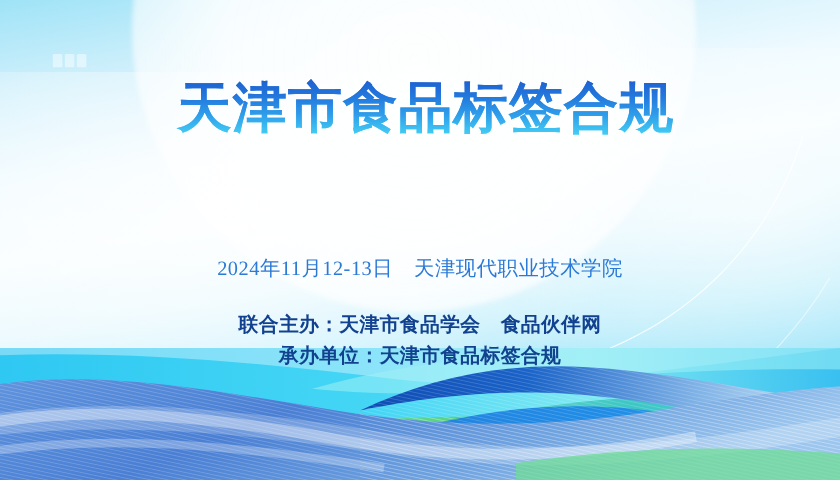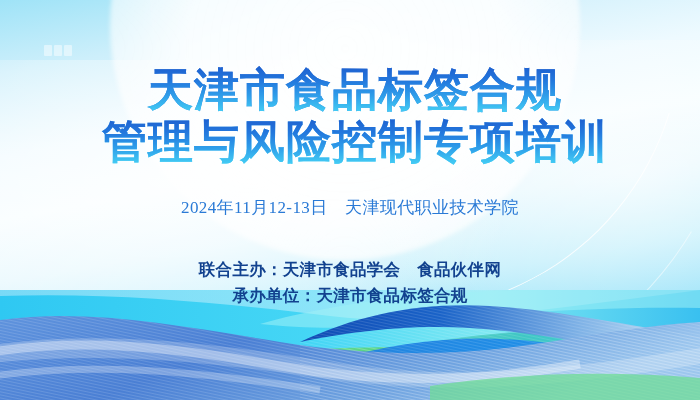--- a/index.html
+++ b/index.html
@@ -181,34 +181,34 @@
     -webkit-background-clip: text;
     background-clip: text;
     color: transparent;
     -webkit-text-fill-color: transparent;
   }
 
   .date-line {
     position: absolute;
     left: 0;
     right: 0;
-    top: 196px;
+    top: 212px;
     font-family: "Liberation Serif", "DejaVu Serif", serif;
     font-size: 17px;
     letter-spacing: 0.4px;
     color: #2a7ad6;
     white-space: nowrap;
   }
 
   .org-block {
     position: absolute;
     left: 0;
     right: 0;
     top: 258px;
-    font-family: Liberation Mono, monospace;
+    font-family: Liberation Serif, serif;
     font-weight: 700;
     font-size: 16.5px;
     line-height: 26px;
     letter-spacing: 0.3px;
     color: #12428f;
     white-space: nowrap;
   }
   .org-block .oline { display: block; }
 </style>
 </head>
@@ -328,21 +328,20 @@
       <rect x="0" y="0" width="700" height="110" fill="url(#hatch)" opacity="0.9"></rect>
     </g>
 
     <path d="M430,96 C510,84 600,80 700,88 L700,110 L430,110 Z" fill="#6fdc95" opacity="0.75"></path>
   </svg>
 
   <div class="content">
 
     <div class="title">
       <span class="tline">天津市食品标签合规</span>
-      <span class="tline">管理与风险控制专项培训</span>
     </div>
 
     <div class="date-line">2024年11月12-13日　天津现代职业技术学院</div>
 
     <div class="org-block">
       <span class="oline">联合主办：天津市食品学会　食品伙伴网</span>
       <span class="oline">承办单位：天津市食品标签合规</span>
     </div>
 
   </div>

